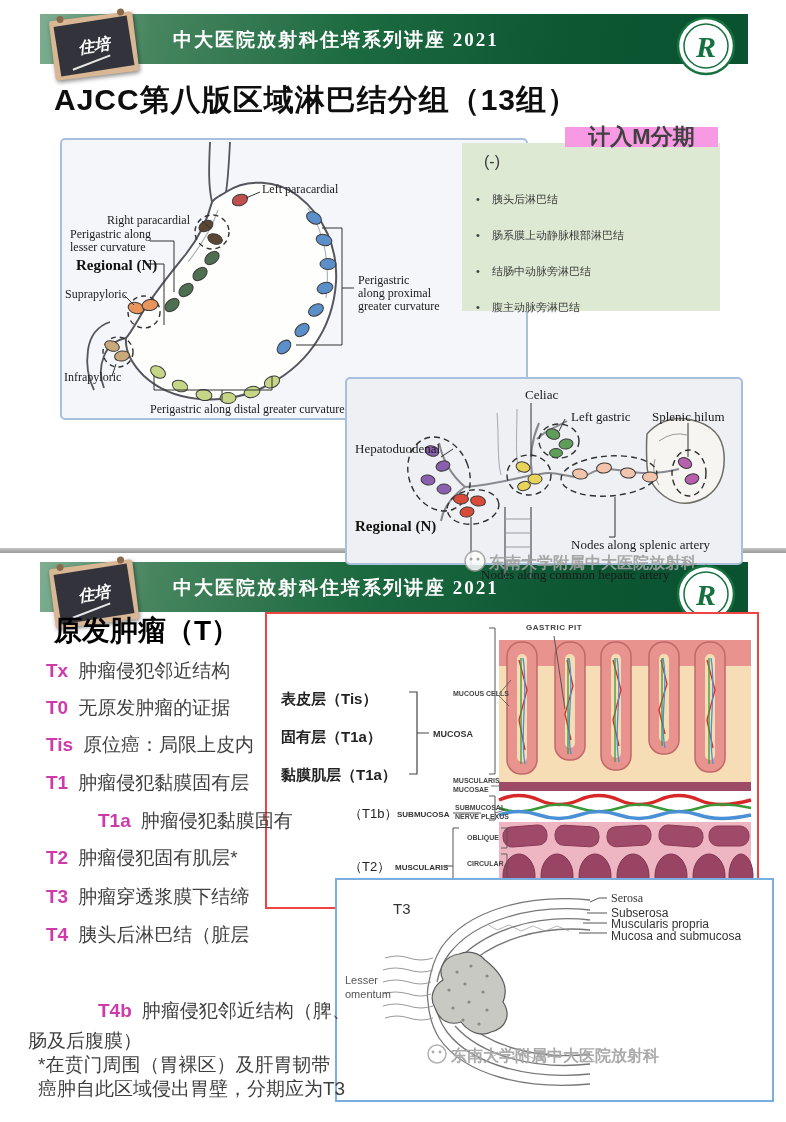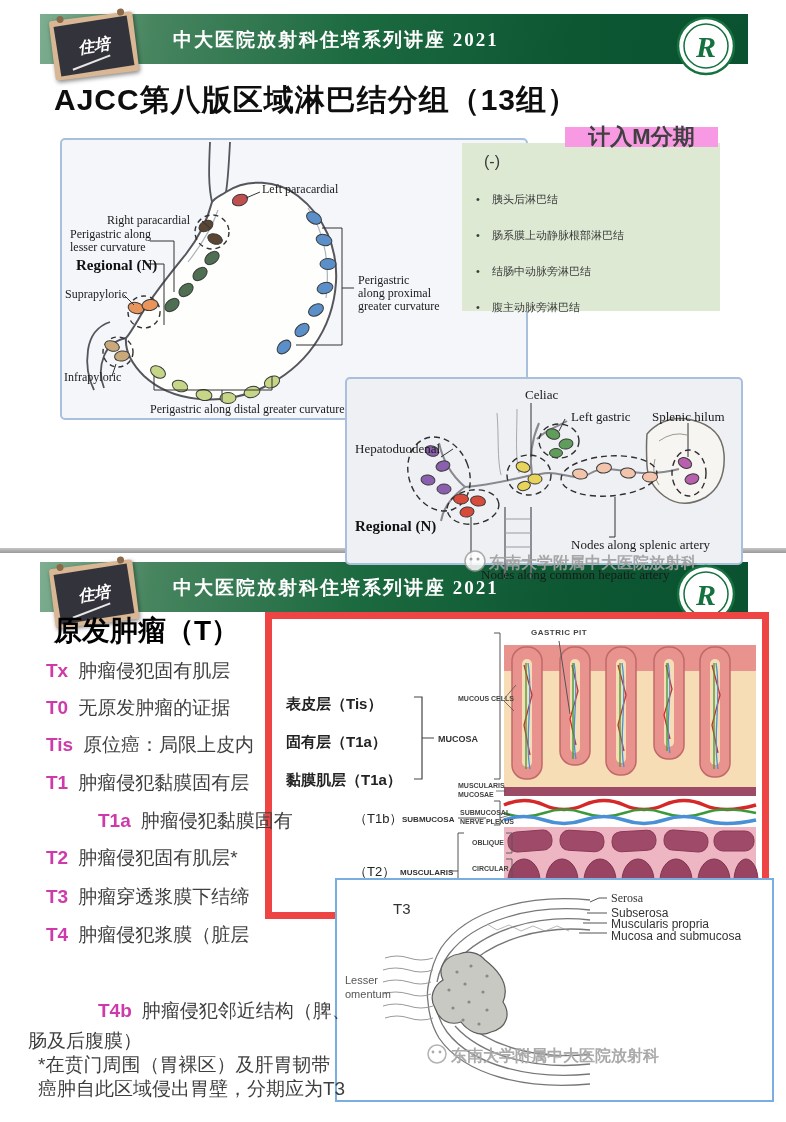--- a/index.html
+++ b/index.html
@@ -37,21 +37,21 @@
   
   .divider{position:absolute;left:0;top:548px;width:786px;height:5px;
            background:linear-gradient(#c6c6c6,#9a9a9a);}
 
   
   .s2-title{position:absolute;left:54px;top:612px;font-size:28px;font-weight:bold;color:#000000;z-index:6;}
   .tline{position:absolute;font-size:19px;color:#3f3f3f;white-space:nowrap;z-index:6;}
   .tcode{color:#cf3aaa;font-weight:bold;margin-right:10px;}
   .foot{position:absolute;font-size:19px;color:#3f3f3f;white-space:nowrap;z-index:6;}
   .histfig{position:absolute;left:265px;top:612px;width:490px;height:293px;background:#ffffff;
-           border:7px solid #ef4444;z-index:4;}
+           border:2px solid #ef4444;z-index:4;}
   .t3fig{position:absolute;left:335px;top:878px;width:435px;height:220px;background:#ffffff;
          border:2px solid #7aade0;z-index:5;}
   .serif{font-family:"Liberation Serif",serif;}
 </style>
 </head>
 <body>
 
 <div class="page">
 
   <div class="hbar" style="top:14px;"></div>
@@ -225,28 +225,28 @@
   <div class="logo" style="left:676px;top:564px;">
     <svg width="60" height="60" viewBox="0 0 60 60">
       <circle cx="30" cy="30" r="28" fill="#ffffff" stroke="#15713d" stroke-width="2.5"></circle>
       <circle cx="30" cy="30" r="22" fill="none" stroke="#15713d" stroke-width="1.5"></circle>
       <text x="30" y="41" text-anchor="middle" font-family="Liberation Serif,serif" font-style="italic" font-weight="bold" font-size="30" fill="#15713d">R</text>
     </svg>
   </div>
 
   <div class="s2-title">原发肿瘤（T）</div>
 
-  <div class="tline" style="left:46px;top:658px;"><span class="tcode">Tx</span><span>肿瘤侵犯固有肌层</span></div>
+  <div class="tline" style="left:46px;top:658px;"><span class="tcode">Tx</span><span>肿瘤侵犯邻近结构</span></div>
   <div class="tline" style="left:46px;top:695px;"><span class="tcode">T0</span><span>无原发肿瘤的证据</span></div>
   <div class="tline" style="left:46px;top:732px;"><span class="tcode">Tis</span><span>原位癌：局限上皮内</span></div>
   <div class="tline" style="left:46px;top:770px;"><span class="tcode">T1</span><span>肿瘤侵犯黏膜固有层</span></div>
   <div class="tline" style="left:98px;top:808px;"><span class="tcode">T1a</span><span>肿瘤侵犯黏膜固有</span></div>
   <div class="tline" style="left:46px;top:845px;"><span class="tcode">T2</span><span>肿瘤侵犯固有肌层*</span></div>
   <div class="tline" style="left:46px;top:884px;"><span class="tcode">T3</span><span>肿瘤穿透浆膜下结缔</span></div>
-  <div class="tline" style="left:46px;top:922px;"><span class="tcode">T4</span><span>肿瘤侵犯浆膜（脏层</span></div>
+  <div class="tline" style="left:46px;top:922px;"><span class="tcode">T4</span><span>胰头后淋巴结（脏层</span></div>
   <div class="tline" style="left:98px;top:998px;"><span class="tcode">T4b</span><span>肿瘤侵犯邻近结构（脾、</span></div>
 
   <div class="foot" style="left:28px;top:1028px;">肠及后腹膜）</div>
   <div class="foot" style="left:38px;top:1052px;">*在贲门周围（胃裸区）及肝胃韧带</div>
   <div class="foot" style="left:38px;top:1076px;">癌肿自此区域侵出胃壁，分期应为T3</div>
 
   <div class="histfig">
     <svg width="488" height="291" viewBox="0 0 488 291">
 
       <rect x="232" y="26" width="252" height="150" fill="#f6ddb5"></rect>

